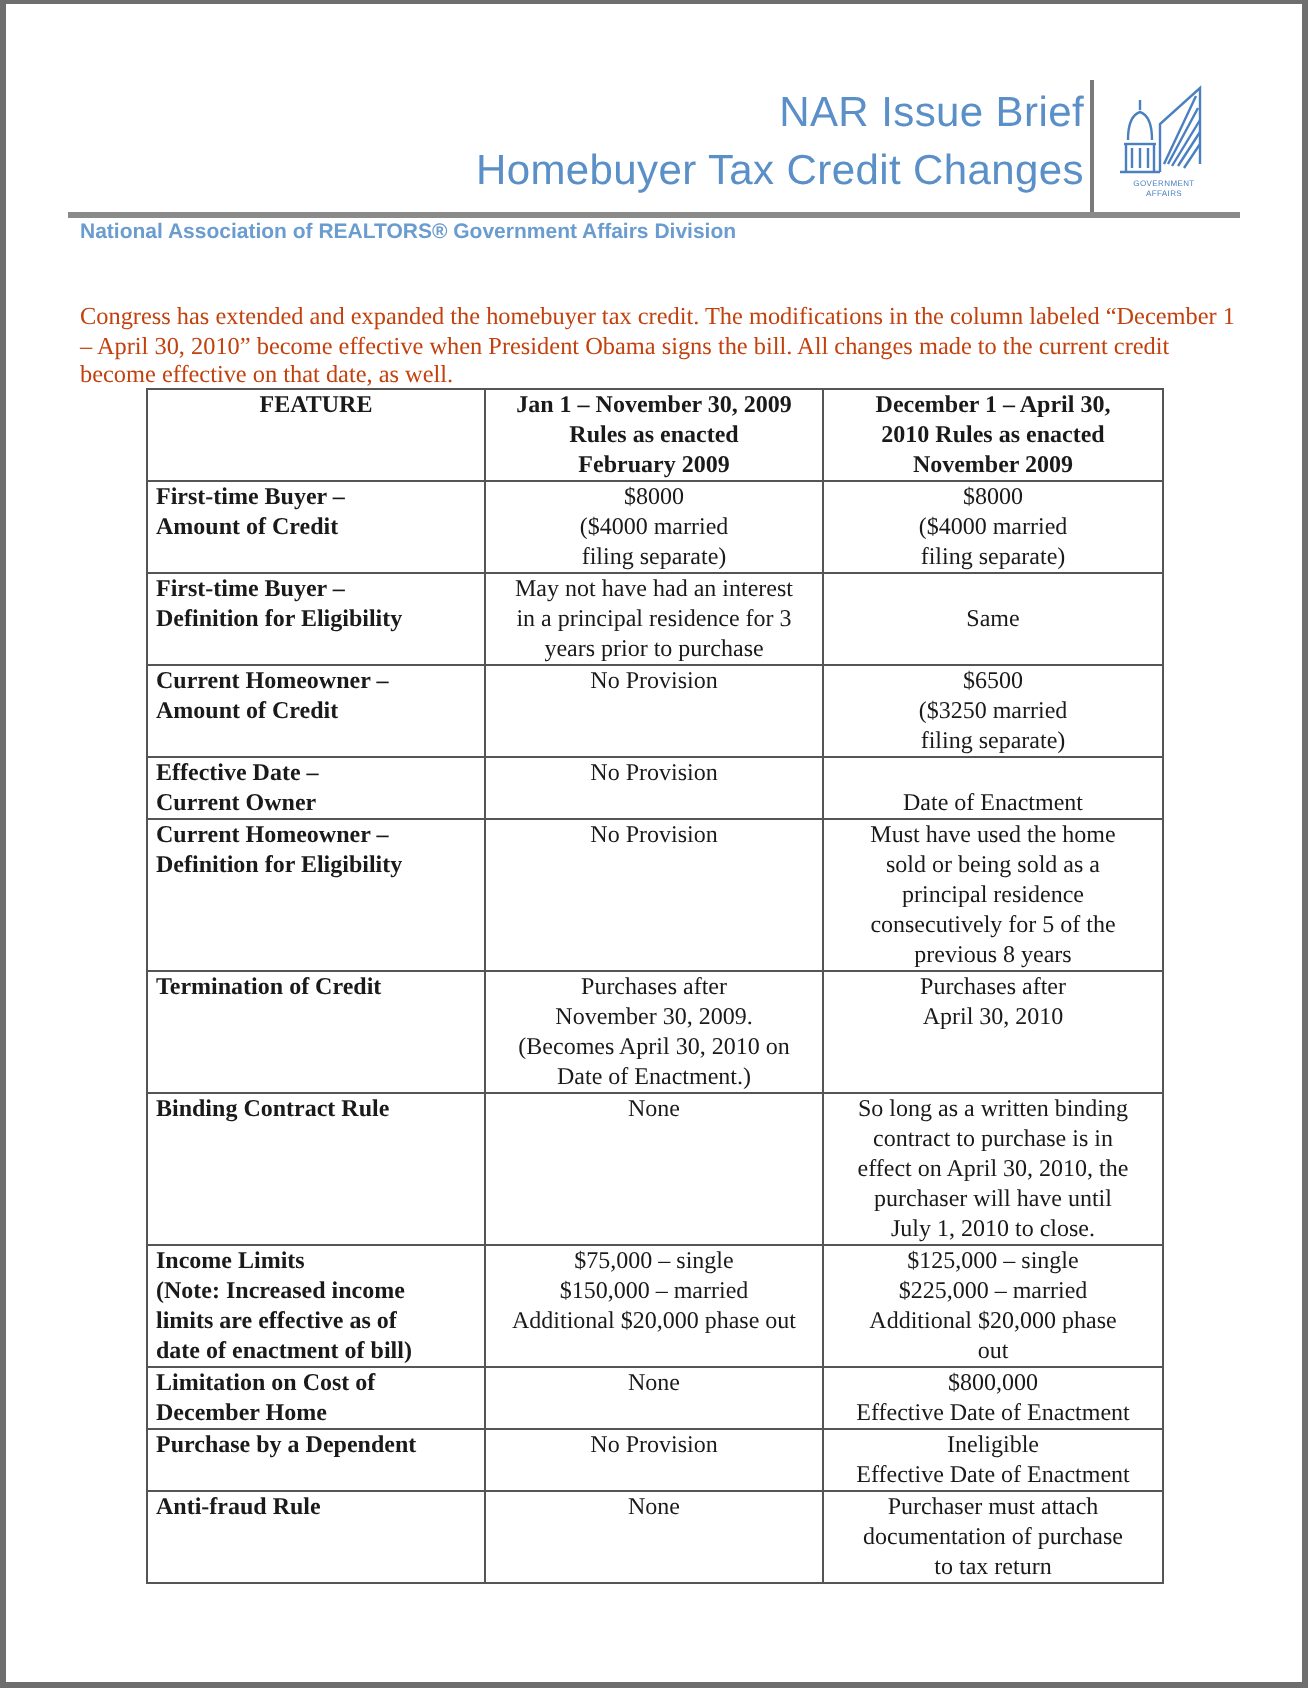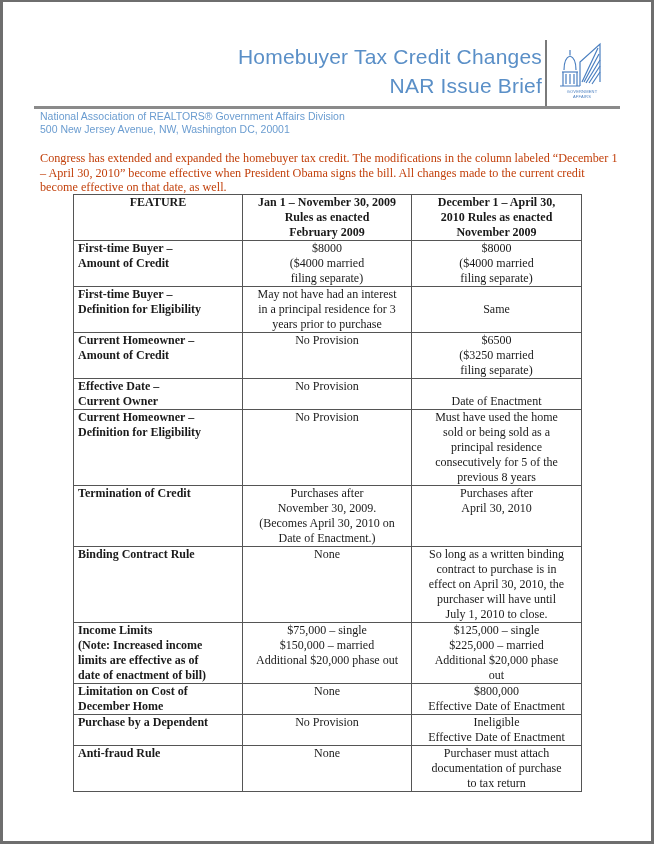--- a/index.html
+++ b/index.html
@@ -20,21 +20,21 @@
   .v-divider { position: absolute; left: 545px; top: 40px; width: 2px; height: 67px; background: #7a7a7a; }
   .h-rule { position: absolute; left: 34px; top: 106px; width: 586px; height: 3px; background: #8a8a8a; }
   .logo { position: absolute; left: 556px; top: 42px; width: 52px; height: 60px; }
   .logo-text {
     position: absolute; left: 0; width: 52px; text-align: center;
     font-family: "Liberation Sans", sans-serif; font-size: 4px; color: #4a7fc0; letter-spacing: 0.2px; line-height: 5px;
   }
   .org-lines {
     position: absolute; left: 40px; top: 110px;
     font-family: "Liberation Sans", "DejaVu Sans", sans-serif; color: #6a9cd0;
-    font-size: 10.5px; line-height: 13px;
+    font-size: 10.5px; line-height: 13px; font-weight: bold;
   }
   .intro {
     position: absolute; left: 40px; top: 151px; width: 580px;
     font-size: 12.2px; line-height: 14.6px; color: #c2410c;
   }
   table.cmp {
     position: absolute; left: 73px; top: 194px; width: 509px;
     border-collapse: collapse; font-size: 12px; line-height: 15px;
   }
   table.cmp td, table.cmp th {
@@ -47,22 +47,22 @@
   .pre { white-space: pre-line; }
   .mid { vertical-align: middle !important; margin-top: 24px; }
   .bot { vertical-align: bottom !important; }
 </style>
 </head>
 <body>
 
 <div class="frame"></div>
 
 <div class="brief-title">
+  <div>NAR Issue Brief</div>
   <div>Homebuyer Tax Credit Changes</div>
-  <div>NAR Issue Brief</div>
 </div>
 <div class="v-divider"></div>
 <div class="logo">
   <svg width="52" height="46" viewBox="0 0 52 46">
     <g fill="none" stroke="#4a7fc0" stroke-width="1.2">
       <path d="M14 8 L14 13"></path>
       <path d="M8 28 Q8 16 14 14 Q20 16 20 28"></path>
       <path d="M6 30 L22 30"></path>
       <path d="M7 30 L7 44 M21 30 L21 44 M4 44 L24 44"></path>
       <path d="M10 32 L10 42 M14 32 L14 42 M18 32 L18 42"></path>
@@ -70,21 +70,20 @@
       <path d="M26 40 L42 6 M28 40 L43 12 M30 41 L44 18 M33 41 L44 24 M36 42 L44 30"></path>
     </g>
   </svg>
   <div class="logo-text" style="top:47px">GOVERNMENT</div>
   <div class="logo-text" style="top:52px">AFFAIRS</div>
 </div>
 <div class="h-rule"></div>
 
 <div class="org-lines">
   <div>National Association of REALTORS® Government Affairs Division</div>
-  <div>500 New Jersey Avenue, NW, Washington DC, 20001</div>
 </div>
 
 <div class="intro">Congress has extended and expanded the homebuyer tax credit.  The modifications in the column labeled “December 1 – April 30, 2010” become effective when President Obama signs the bill.  All changes made to the current credit become effective on that date, as well.</div>
 
 <table class="cmp">
   <thead>
     <tr>
       <th class="pre">FEATURE</th>
       <th class="pre">Jan 1 – November 30, 2009
 Rules as enacted

